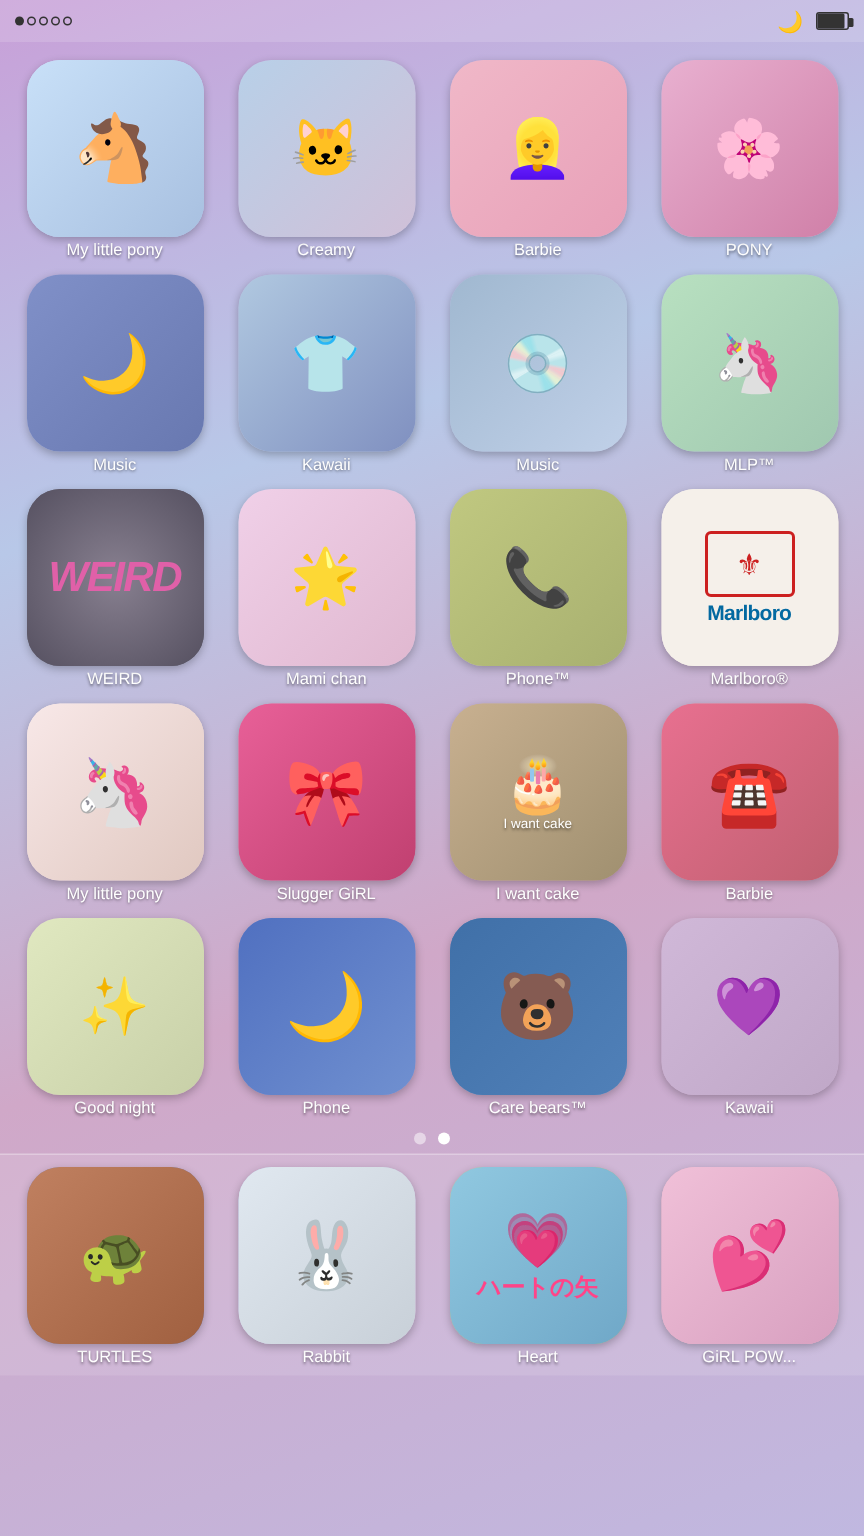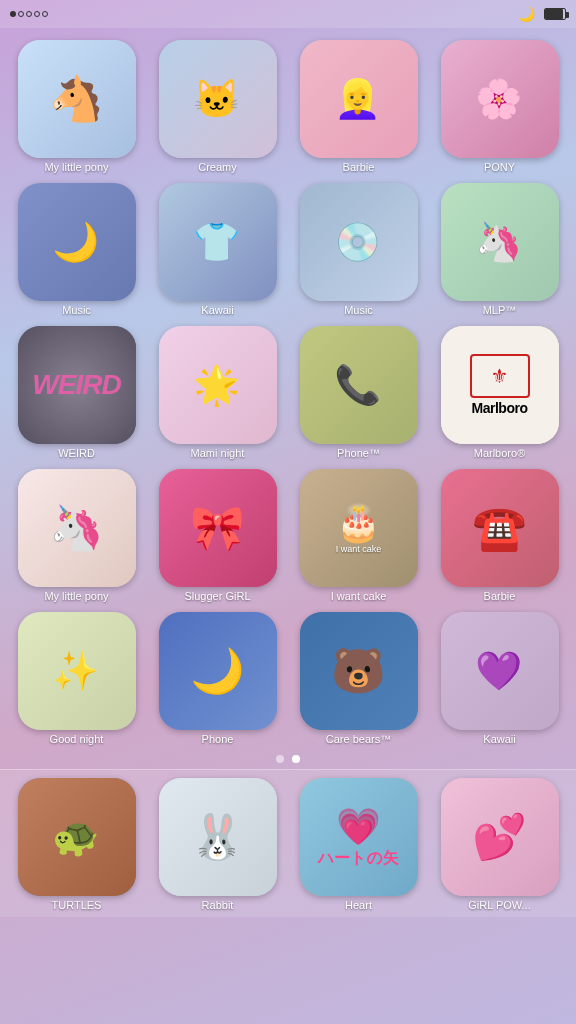--- a/index.html
+++ b/index.html
@@ -215,33 +215,33 @@
       <div class="app-item">
         <div class="app-icon icon-weird">
           <div style="width:100%;height:100%;background:radial-gradient(circle,#888090,#555060);display:flex;align-items:center;justify-content:center;color:#e060a8;font-size:28px;font-weight:900;font-style:italic;letter-spacing:-1px;">WEIRD</div>
         </div>
         <span class="app-label">WEIRD</span>
       </div>
       <div class="app-item">
         <div class="app-icon icon-mami">
           <div class="icon-inner">🌟</div>
         </div>
-        <span class="app-label">Mami night</span>
+        <span class="app-label">Mami chan</span>
       </div>
       <div class="app-item">
         <div class="app-icon icon-phone">
           <div class="icon-inner">📞</div>
         </div>
         <span class="app-label">Phone™</span>
       </div>
       <div class="app-item">
         <div class="app-icon icon-marlboro">
           <div style="width:100%;height:100%;background:#f5f0ea;display:flex;flex-direction:column;align-items:center;justify-content:center;gap:2px;padding:6px;">
     <div style="width:60px;height:44px;border:2px solid #cc2020;border-radius:4px;display:flex;align-items:center;justify-content:center;font-size:20px;color:#cc2020;">⚜</div>
-    <span style="color:#000000;font-size:14px;font-weight:700;letter-spacing:-0.5px;text-align:center;">Marlboro</span>
+    <span style="color:#0369a1;font-size:14px;font-weight:700;letter-spacing:-0.5px;text-align:center;">Marlboro</span>
   </div>
         </div>
         <span class="app-label">Marlboro®</span>
       </div>
       <div class="app-item">
         <div class="app-icon icon-my-little-pony2">
           <div style="width:100%;height:100%;background:linear-gradient(135deg,#f8e8e8,#e0c8c0);display:flex;align-items:center;justify-content:center;font-size:44px;">🦄</div>
         </div>
         <span class="app-label">My little pony</span>
       </div>

